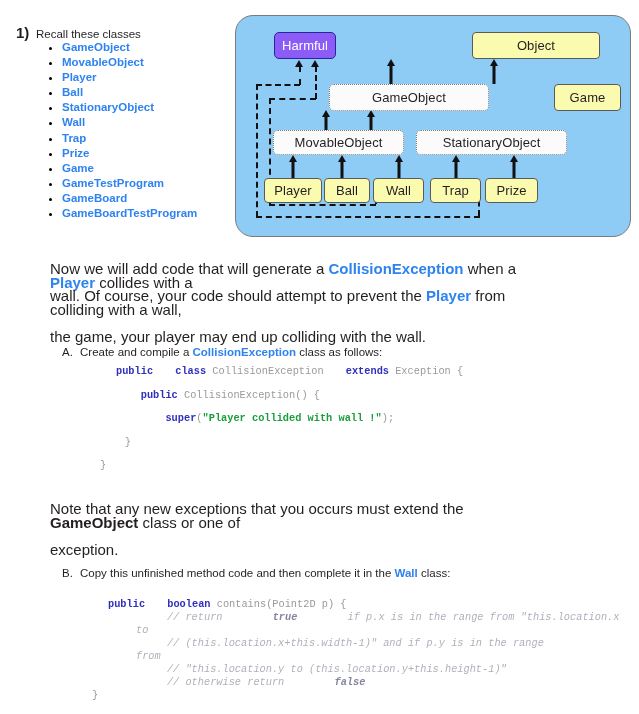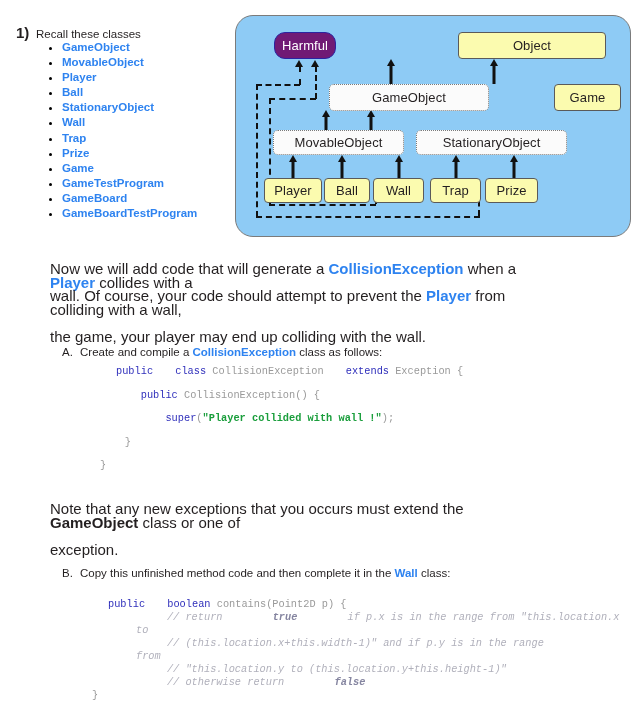--- a/index.html
+++ b/index.html
@@ -61,23 +61,23 @@
     background:#fbfbaf;
     border:1px solid #5a5a5a;
     border-radius:4px;
   }
   .uml-box.white{
     background:#fbfbfb;
     border:1.5px dotted #7a7a7a;
     border-radius:5px;
   }
   .uml-box.blue{
-    background:#701a75;
+    background:#8b5cf6;
     border:1px solid #2b23a0;
-    border-radius:11px;
+    border-radius:5px;
     color:#ffffff;
   }
   .solid-arrow{position:absolute;}
   .solid-arrow .shaft{
     position:absolute;left:50%;transform:translateX(-50%);
     width:3px;background:#111111;top:5px;bottom:0;
   }
   .solid-arrow .head{
     position:absolute;left:50%;transform:translateX(-50%);
     top:0;width:0;height:0;
@@ -119,21 +119,21 @@
 
   
   .code{
     position:absolute;
     font-family:"Liberation Mono", monospace;
     font-size:10.3px;
     line-height:11.8px;
     white-space:pre;
     color:#9a9a9a;
   }
-  .c-kw{color:#2f2fbb;font-weight:normal;padding-left:16px;}
+  .c-kw{color:#2f2fbb;font-weight:bold;padding-left:16px;}
   .c-pl{color:#9a9a9a;}
   .c-str{color:#1a9e3c;font-weight:bold;}
   .c-cmt{color:#b0b0bb;font-style:italic;margin-left:44px;}
 </style>
 </head>
 <body>
 
 <div class="page">
 
   <div class="q-num">1)</div>
@@ -203,21 +203,21 @@
     </div>
     <div class="solid-arrow" style="left:273px;top:139px;width:10px;height:23px;">
       <div class="head"></div>
         <div class="shaft"></div>
     </div>
 
     <div class="uml-box blue" style="left:38px;top:16px;width:62px;height:27px;">
       <span>Harmful</span>
     </div>
 
-    <div class="uml-box yellow" style="left:222px;top:16px;width:148px;height:27px;">
+    <div class="uml-box yellow" style="left:236px;top:16px;width:128px;height:27px;">
       <span>Object</span>
     </div>
 
     <div class="uml-box yellow" style="left:318px;top:68px;width:67px;height:27px;">
       <span>Game</span>
     </div>
 
     <div class="uml-box white" style="left:93px;top:68px;width:160px;height:27px;">
       <span>GameObject</span>
     </div>

